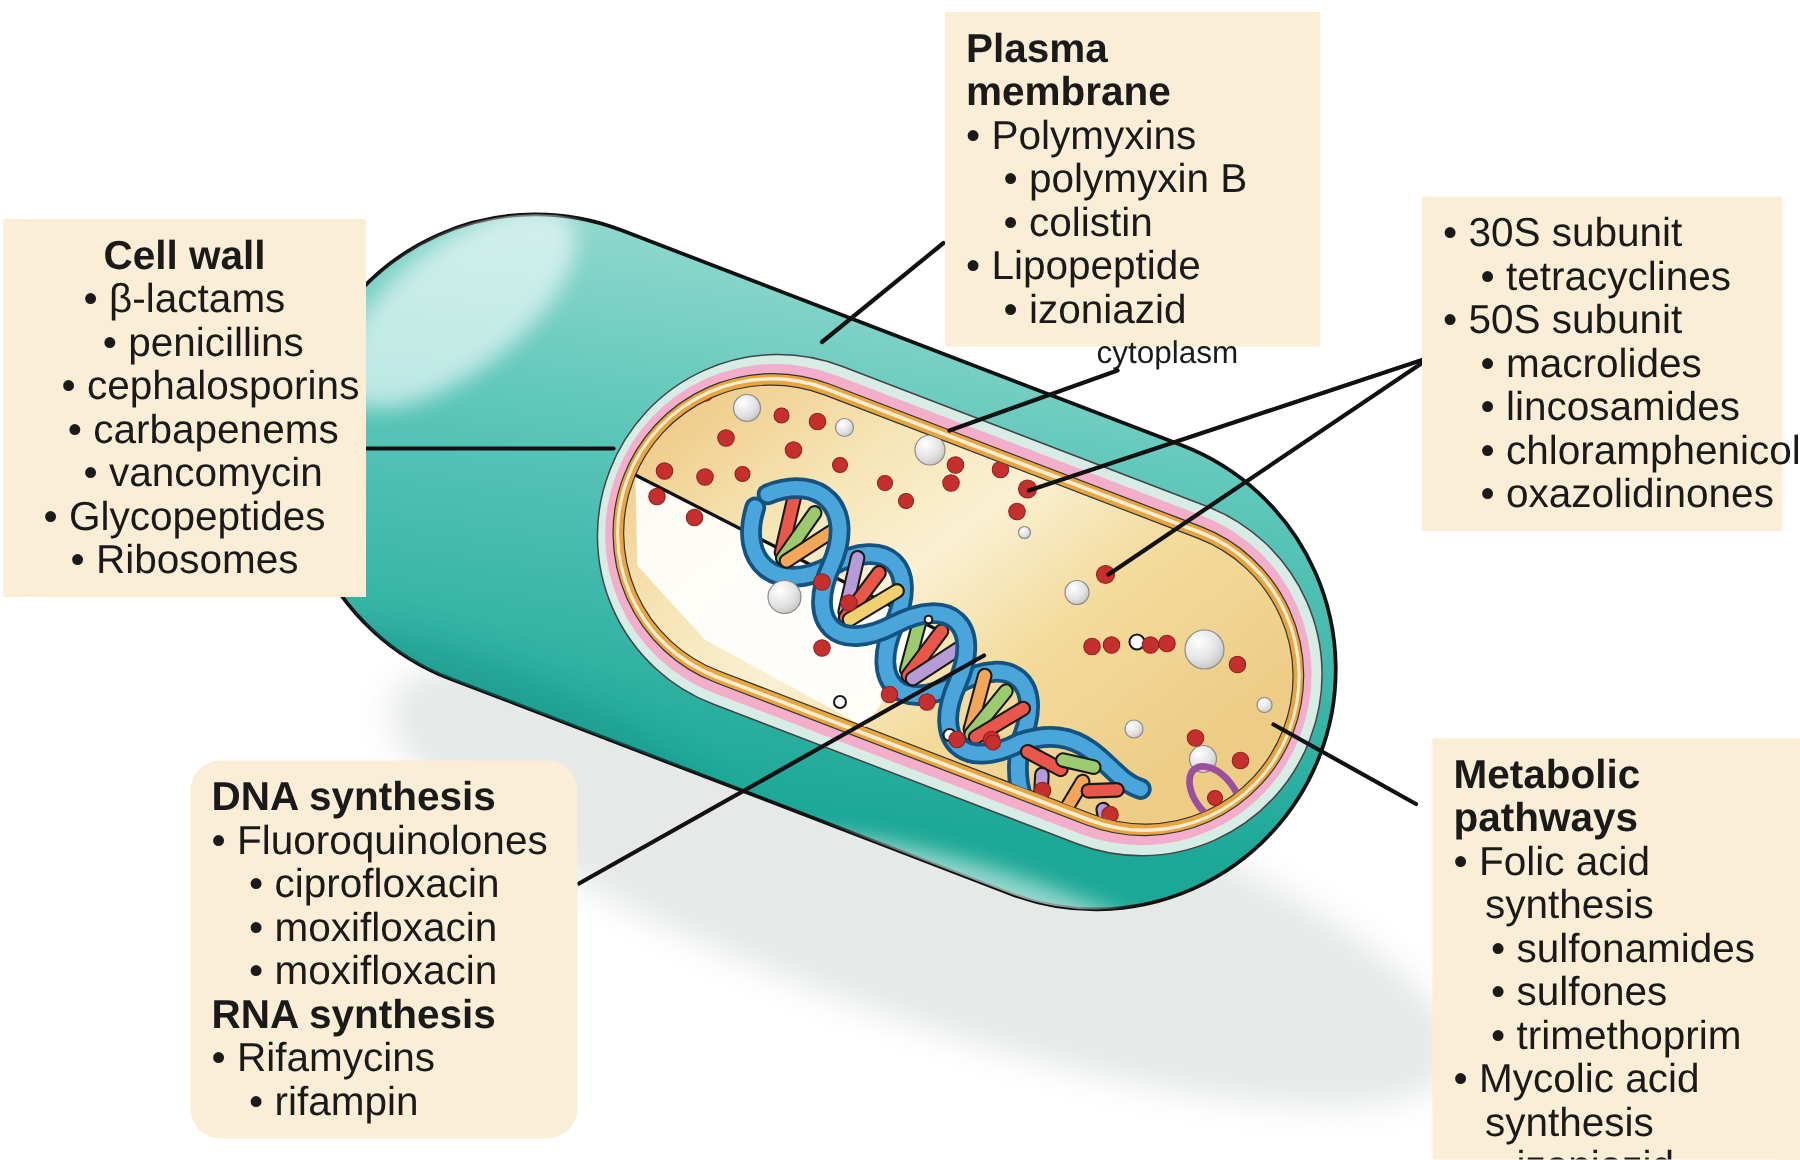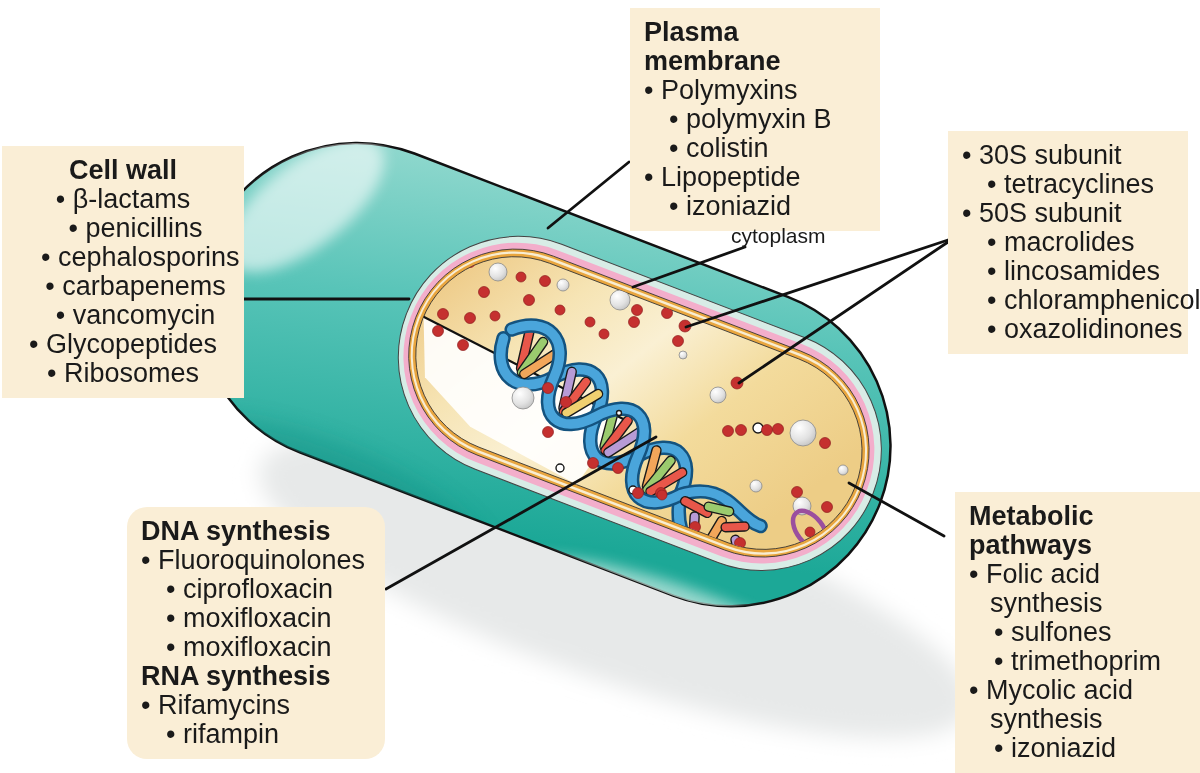--- a/index.html
+++ b/index.html
@@ -262,20 +262,21 @@
       <div class="entry b2">moxifloxacin</div>
       <div class="entry b2">moxifloxacin</div>
       <div class="entry h">RNA synthesis</div>
       <div class="entry b1">Rifamycins</div>
       <div class="entry b2">rifampin</div>
     </div>
 
 <div class="label-box" style="left:943px;top:492px;width:219px;margin-left:12px;">
       <div class="entry h">Metabolic pathways</div>
       <div class="entry b1">Folic acid synthesis</div>
+      <div class="entry b2">sulfonamides</div>
       <div class="entry b2">sulfones</div>
       <div class="entry b2">trimethoprim</div>
       <div class="entry b1">Mycolic acid synthesis</div>
       <div class="entry b2">izoniazid</div>
     </div>
 
 <div class="free-label" style="left:731px;top:224px;">cytoplasm</div>
 
 </div>
 

